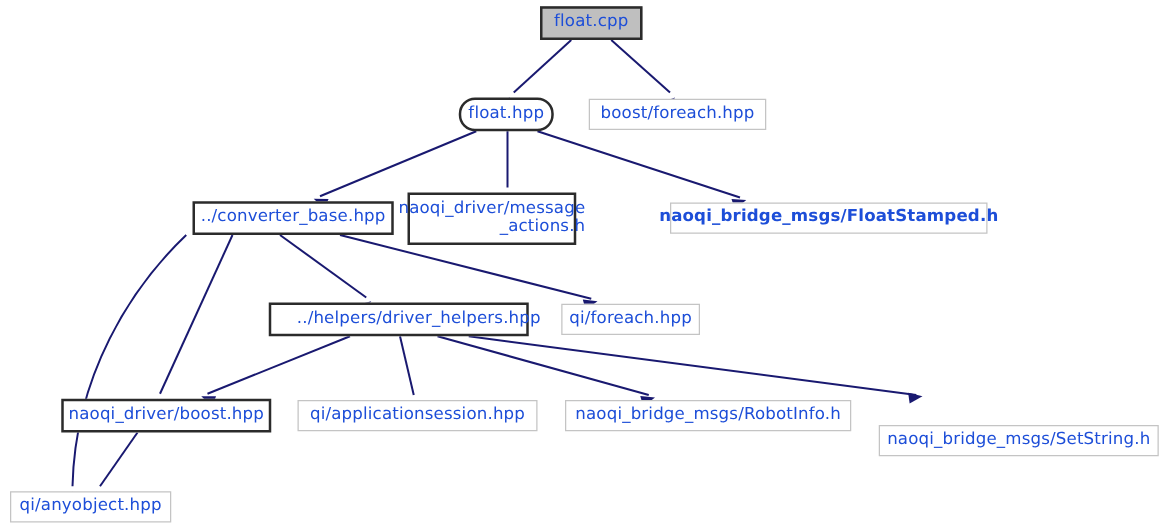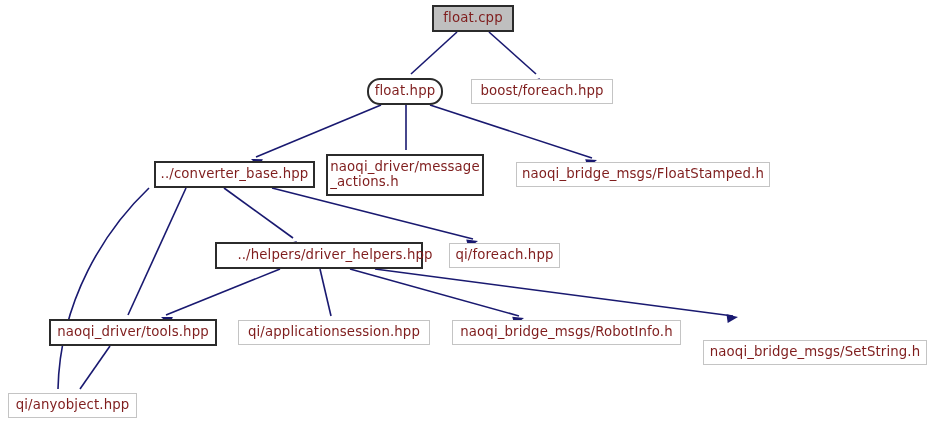--- a/index.html
+++ b/index.html
@@ -24,24 +24,24 @@
     width: 930px;
     height: 425px;
     pointer-events: none;
   }
   .node {
     position: absolute;
     box-sizing: border-box;
     display: flex;
     align-items: center;
     justify-content: center;
-    text-align: left;
+    text-align: right;
     font-size: 13.3px;
     line-height: 1.12;
-    color: #7f1d1d;
+    color: #1d4ed8;
     background: #ffffff;
     border: 1px solid #c4c4c4;
     white-space: pre;
     letter-spacing: 0.01em;
   }
   .node.strong {
     border: 2px solid #2b2b2b;
   }
   .node.root {
     border: 2px solid #2b2b2b;
@@ -84,24 +84,24 @@
       <path d="M 375 269 L 733 316" fill="none" stroke="#191970" stroke-width="1.6"></path>
       <polygon points="0,0 -11,-4.4 -11,4.4" fill="#191970" transform="translate(738,317) rotate(352)"></polygon>
       <path d="M 110 346 L 80 389" fill="none" stroke="#191970" stroke-width="1.6"></path>
       <polygon points="0,0 -11,-4.4 -11,4.4" fill="#191970" transform="translate(77,393) rotate(235)"></polygon>
     </svg>
   <div id="node-layer">
       <div class="node root" style="left: 432px; top: 5px; width: 82px; height: 27px;"><span class="node-label">float.cpp</span></div>
       <div class="node strong" style="left: 367px; top: 78px; width: 76px; height: 27px; border-radius: 13px;"><span class="node-label">float.hpp</span></div>
       <div class="node " style="left: 471px; top: 79px; width: 142px; height: 25px;"><span class="node-label">boost/foreach.hpp</span></div>
       <div class="node strong" style="left: 137px; top: 161px; width: 161px; height: 27px; margin-left: 17px;"><span class="node-label">../converter_base.hpp</span></div>
-      <div class="node strong" style="left: 326px; top: 154px; width: 158px; height: 42px;"><span class="node-label">naoqi_driver/message
+      <div class="node strong" style="left: 326px; top: 154px; width: 135px; height: 42px;"><span class="node-label">naoqi_driver/message
 _actions.h</span></div>
-      <div class="node " style="left: 516px; top: 162px; width: 254px; height: 25px;"><span class="node-label">naoqi_bridge_msgs/FloatStamped.h</span></div>
+      <div class="node " style="left: 536px; top: 162px; width: 254px; height: 25px; font-weight: bold;"><span class="node-label">naoqi_bridge_msgs/FloatStamped.h</span></div>
       <div class="node strong" style="left: 215px; top: 242px; width: 208px; height: 27px; padding-left: 32px;"><span class="node-label">../helpers/driver_helpers.hpp</span></div>
       <div class="node " style="left: 449px; top: 243px; width: 111px; height: 25px;"><span class="node-label">qi/foreach.hpp</span></div>
-      <div class="node strong" style="left: 49px; top: 319px; width: 168px; height: 27px;"><span class="node-label">naoqi_driver/tools.hpp</span></div>
+      <div class="node strong" style="left: 49px; top: 319px; width: 168px; height: 27px;"><span class="node-label">naoqi_driver/boost.hpp</span></div>
       <div class="node " style="left: 238px; top: 320px; width: 192px; height: 25px;"><span class="node-label">qi/applicationsession.hpp</span></div>
       <div class="node " style="left: 452px; top: 320px; width: 229px; height: 25px;"><span class="node-label">naoqi_bridge_msgs/RobotInfo.h</span></div>
       <div class="node " style="left: 703px; top: 340px; width: 224px; height: 25px;"><span class="node-label">naoqi_bridge_msgs/SetString.h</span></div>
       <div class="node " style="left: 8px; top: 393px; width: 129px; height: 25px;"><span class="node-label">qi/anyobject.hpp</span></div>
     </div>
 </div>
 
 </body></html>

